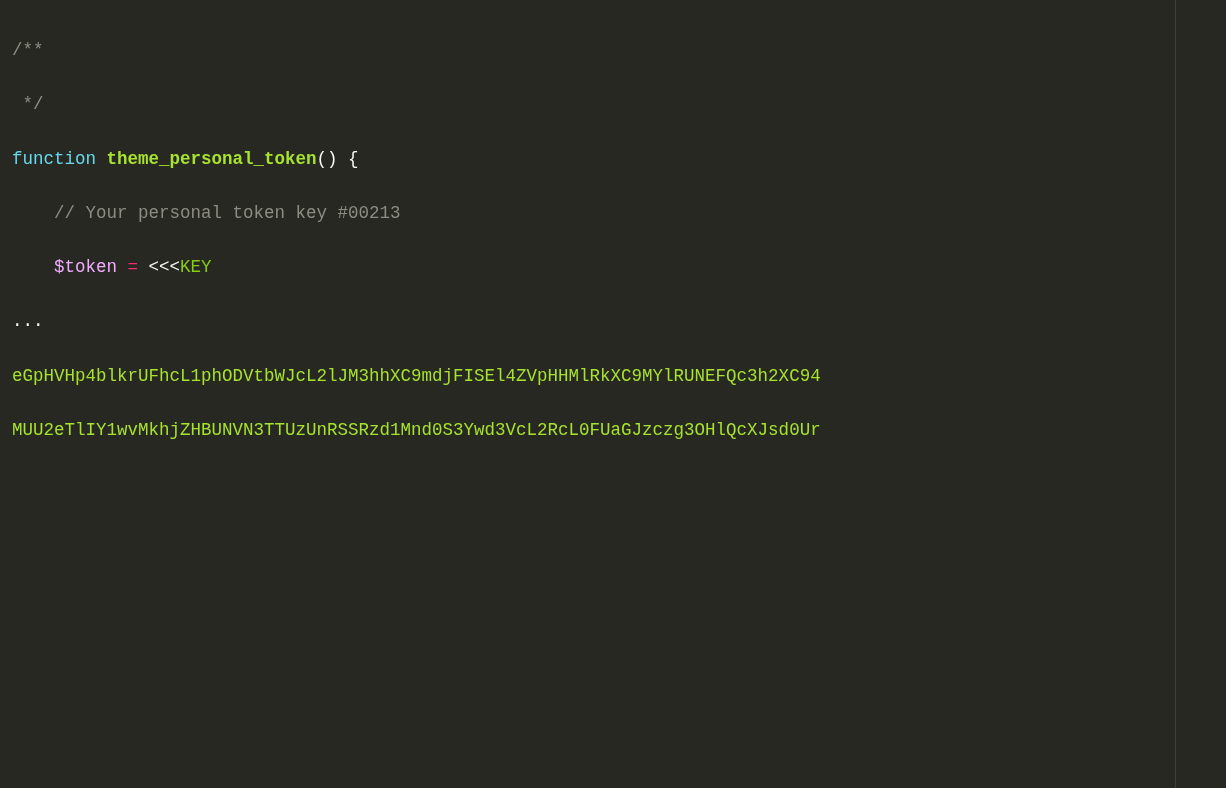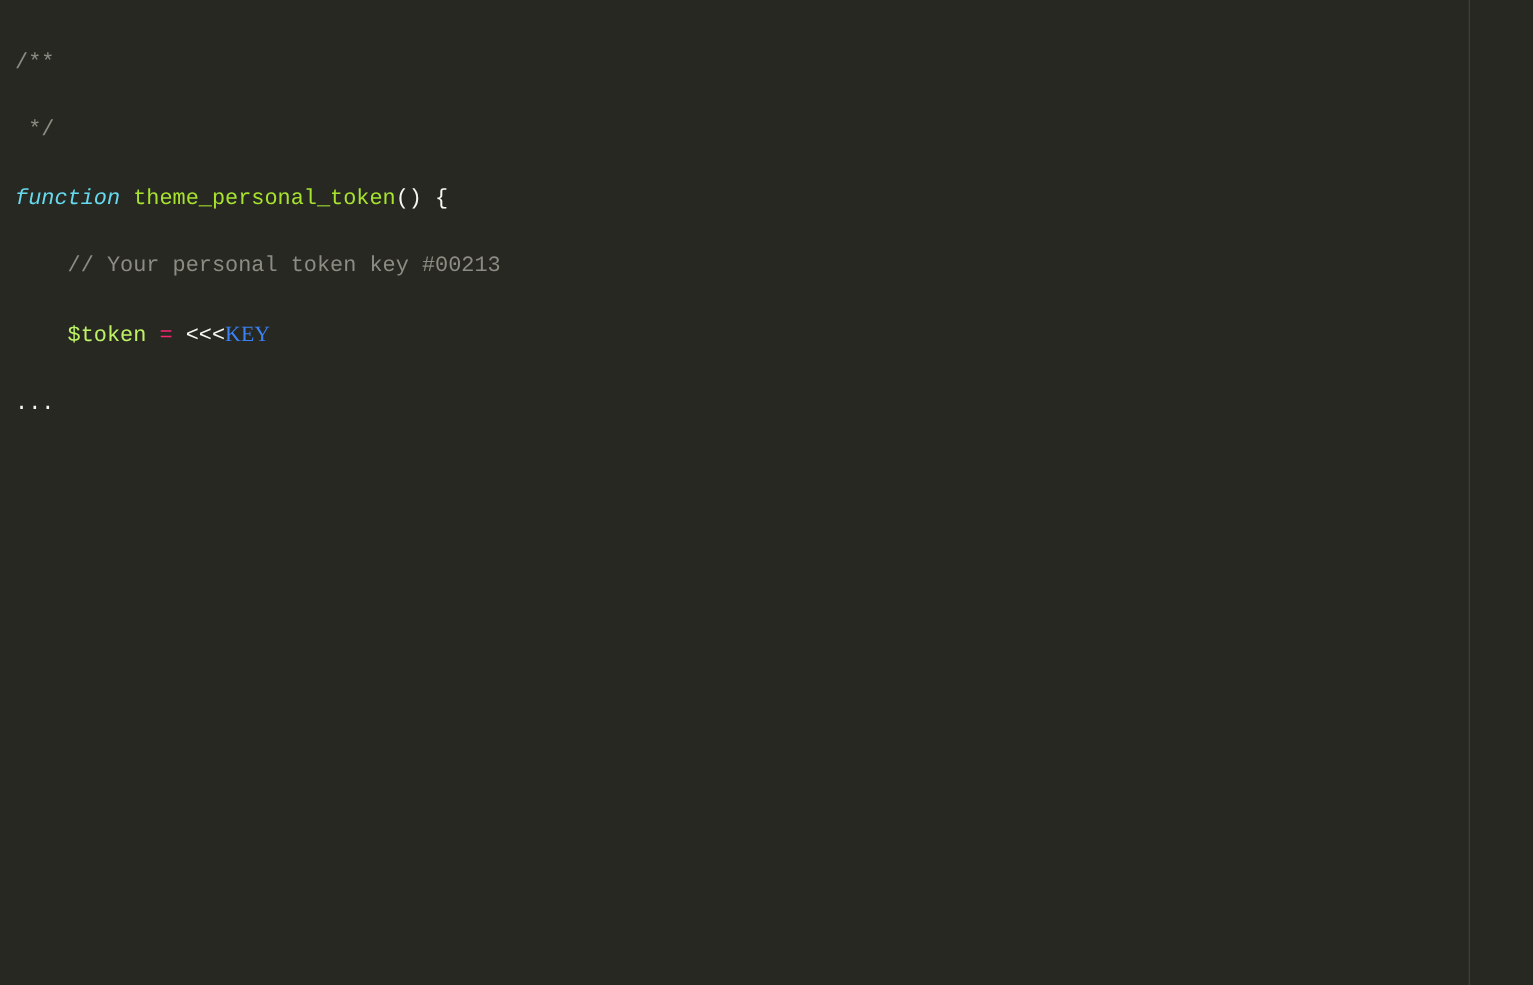--- a/index.html
+++ b/index.html
@@ -24,41 +24,43 @@
     position: relative;
   }
   .ruler {
     position: absolute;
     top: 0;
     bottom: 0;
     width: 1px;
     background: rgba(200,200,200,0.15);
   }
   .comment { color: #8c8c82; }
-  .keyword { color: #66d9ef; font-style: italic; }
-  .func-call { color: #a6e22e; }
-  .var { color: #bef264; }
+  .keyword { color: #66d9ef; }
+  .func-call { color: #a6e22e; font-weight: bold; }
+  .var { color: #f0abfc; }
   .op { color: #f92672; }
-  .heredoc-id { color: #3b82f6; font-family: Liberation Serif, serif; }
+  .heredoc-id { color: #84cc16; }
   .punct { color: #f8f8f2; }
   .greenish { color: #a6e22e; }
   .line { display: block; }
 </style>
 </head>
 <body>
 
 <div class="ruler" id="ruler" style="left: 1175px;"></div>
 
 <div class="editor">
 <span class="line"><span class="comment">/**</span></span>
 <span class="line"><span class="comment"> */</span></span>
 <span class="line"><span class="keyword">function</span> <span class="func-call">theme_personal_token</span><span class="punct">() {</span></span>
 <span class="line">    <span class="comment">// Your personal token key #00213</span></span>
 <span class="line">    <span class="var">$token</span> <span class="op">=</span> <span class="punct">&lt;&lt;&lt;</span><span class="heredoc-id">KEY</span></span>
 <span class="line"><span class="punct">...</span></span>
+<span class="line"><span class="greenish">eGpHVHp4blkrUFhcL1phODVtbWJcL2lJM3hhXC9mdjFISEl4ZVpHHMlRkXC9MYlRUNEFQc3h2XC94</span></span>
+<span class="line"><span class="greenish">MUU2eTlIY1wvMkhjZHBUNVN3TTUzUnRSSRzd1Mnd0S3Ywd3VcL2RcL0FUaGJzczg3OHlQcXJsd0Ur</span></span>
 
 
 
 
 
 
 
 
 
 </div>

